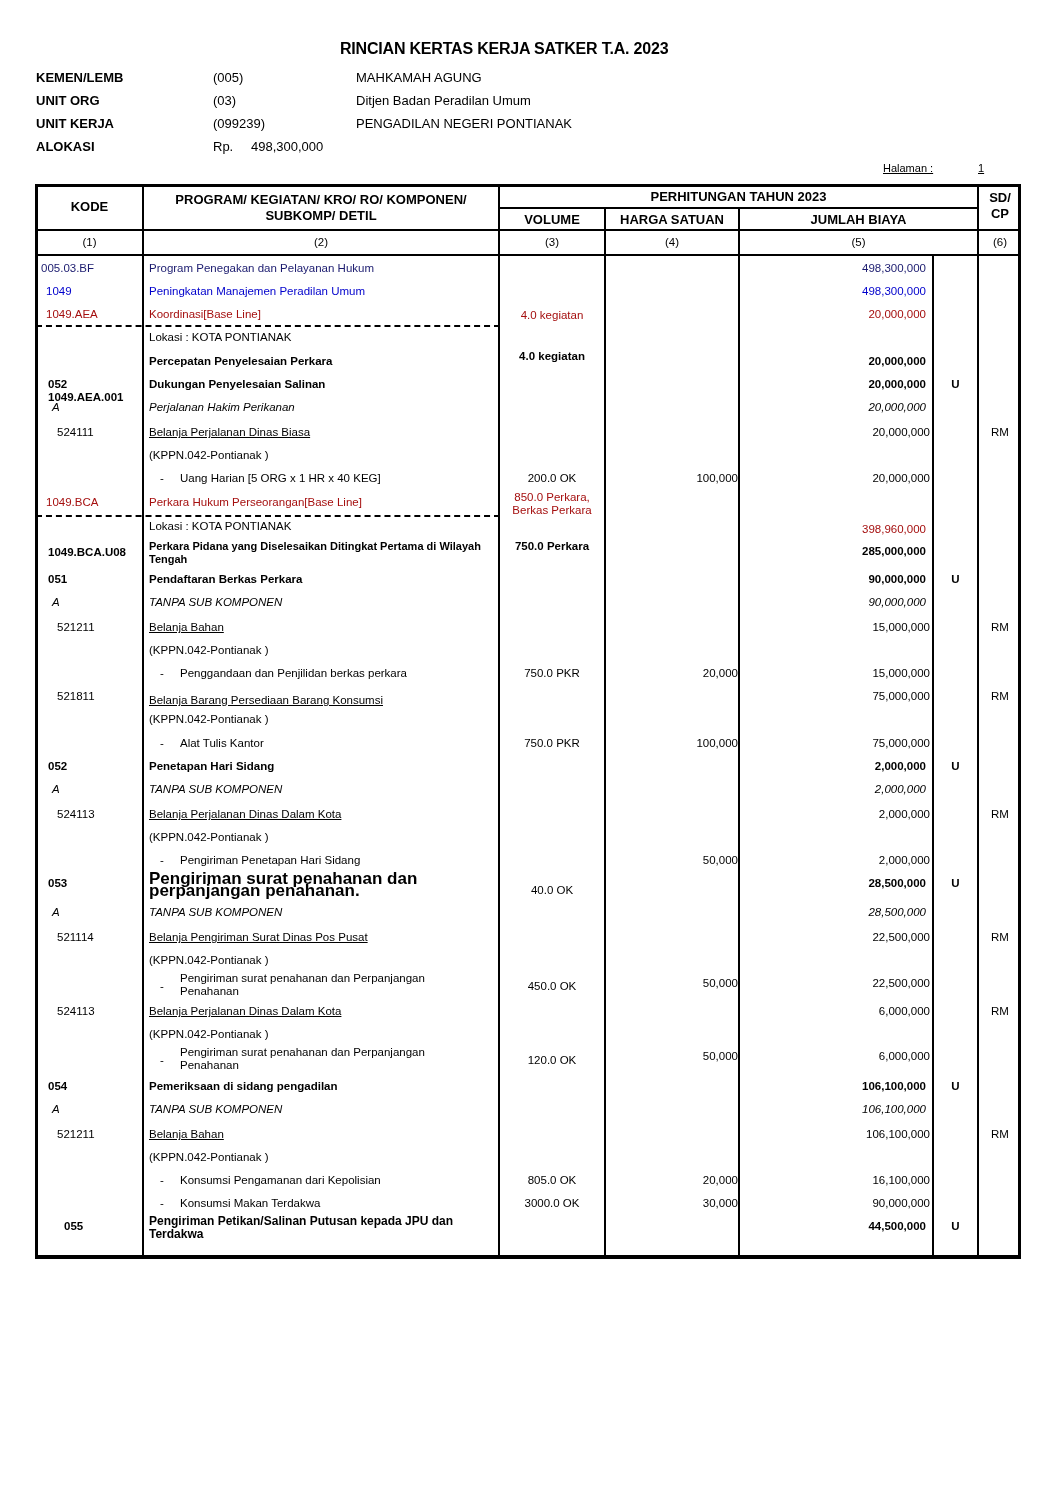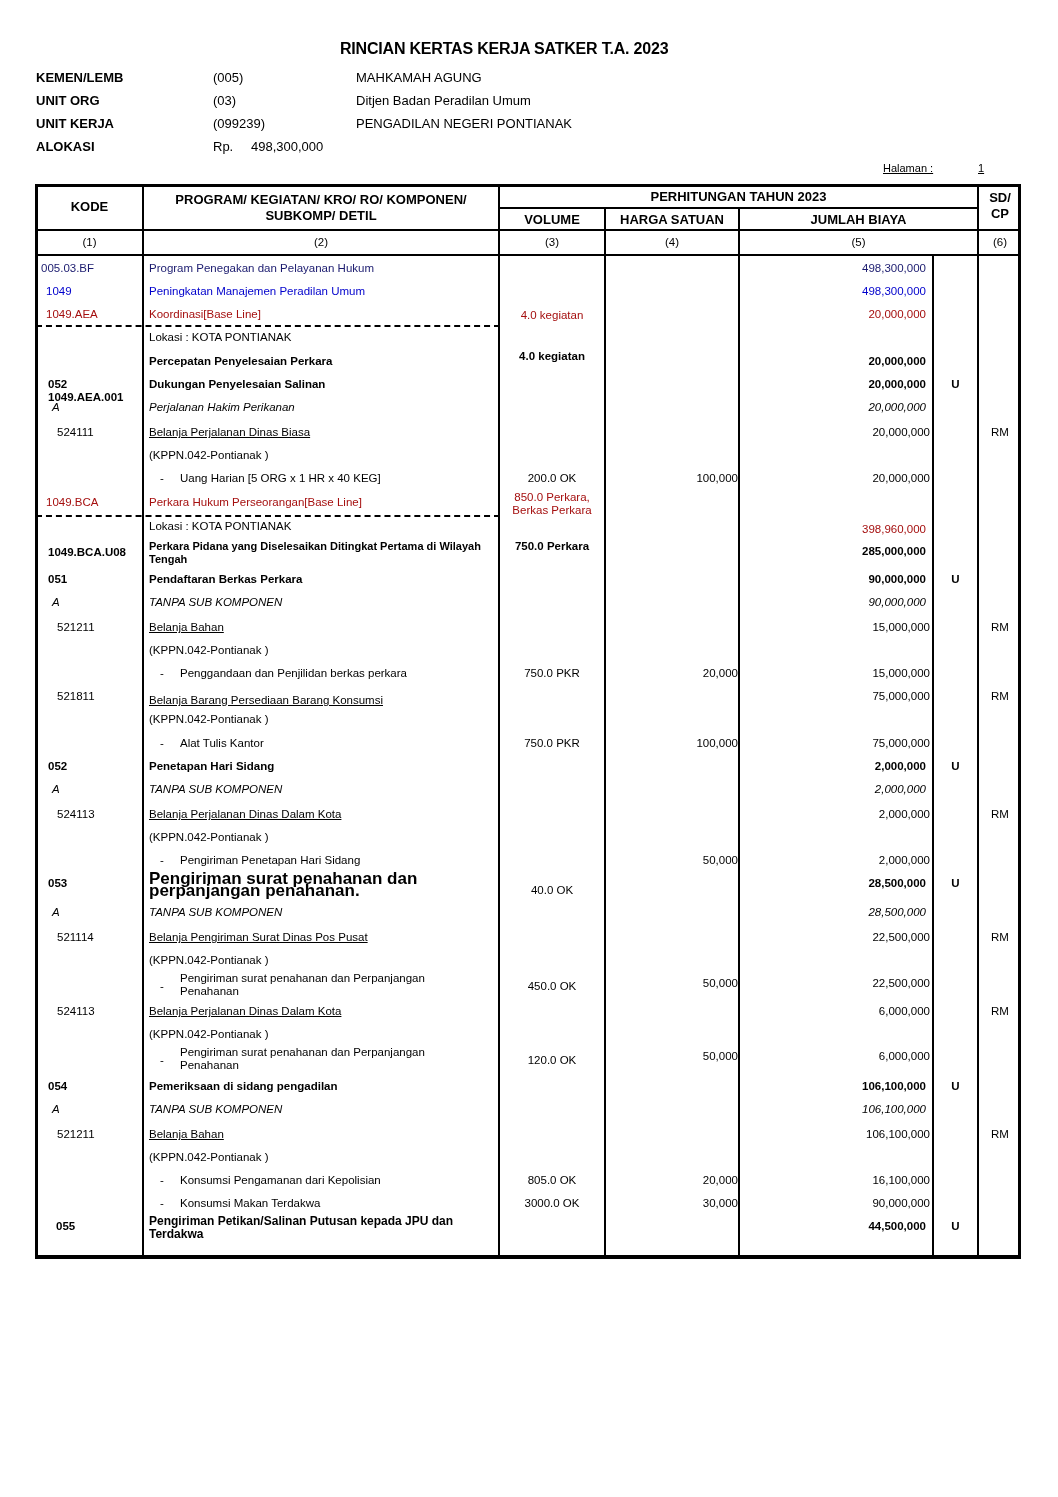--- a/index.html
+++ b/index.html
@@ -291,17 +291,17 @@
 </div>
 <div>
   <div class="cell" style="left:160px;top:1197px;">-</div>
   <div class="cell" style="left:180px;top:1197px;">Konsumsi Makan Terdakwa</div>
   <div class="cell ctr" style="left:500px;top:1197px;width:104px;">3000.0 OK</div>
   <div class="cell num" style="left:606px;top:1197px;width:132px;">30,000</div>
   <div class="cell num" style="left:740px;top:1197px;width:190px;">90,000,000</div>
 </div>
 
 <div>
-  <div class="cell b" style="left:56px;top:1220px;">055</div>
+  <div class="cell b" style="left:64px;top:1220px;">055</div>
   <div class="cell b wrap" style="left:149px;top:1215px;width:320px;font-size:12px;line-height:13px;">Pengiriman Petikan/Salinan Putusan kepada JPU dan Terdakwa</div>
   <div class="cell b num" style="left:740px;top:1220px;width:186px;">44,500,000</div>
   <div class="cell b ctr" style="left:934px;top:1220px;width:43px;">U</div>
 </div>
 
 </body></html>

